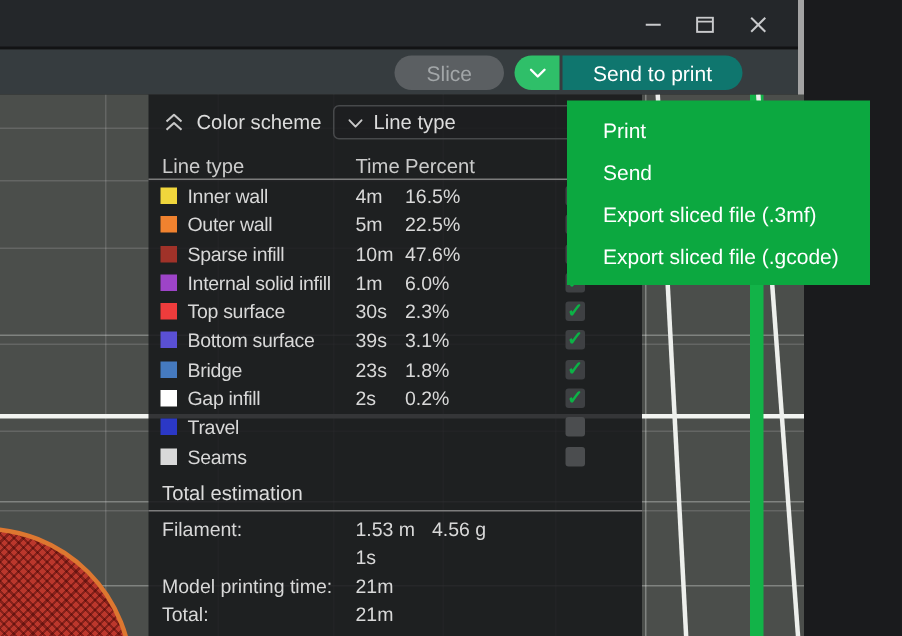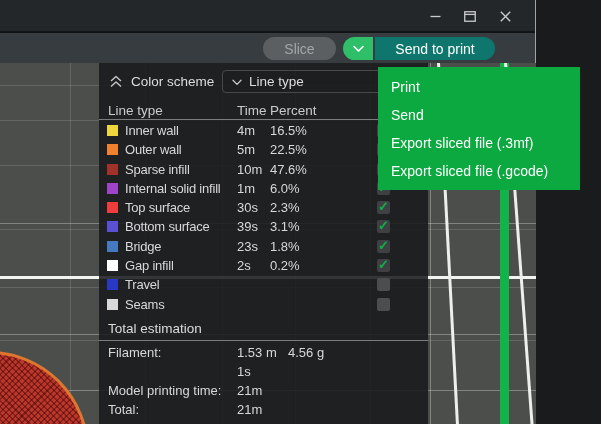--- a/index.html
+++ b/index.html
@@ -4,21 +4,21 @@
 <style>
   * { margin:0; padding:0; box-sizing:border-box; }
   html,body { background:#101012; }
   .screen{
     position:relative; width:601px; height:424px; overflow:hidden;
     background:#1A1B1D;
     font-family:"Liberation Sans", sans-serif;
     -webkit-font-smoothing:antialiased;
   }
   
-  .window{ position:absolute; left:0; top:0; width:536px; height:424px; border-right:1px solid #a3a3a3;text-decoration:underline; }
+  .window{ position:absolute; left:0; top:0; width:536px; height:424px; border-right:4px solid #a3a3a3;text-decoration:underline; }
   .titlebar{ position:absolute; left:0; top:0; width:100%; height:33px; background:#24272A; border-bottom:2px solid #121314; }
   .win-btn{ position:absolute; top:5px; width:22px; height:22px; display:flex; align-items:center; justify-content:center; background:transparent; border:none; cursor:pointer; }
   .win-btn svg{ display:block; }
   .btn-min{ left:424px; } .btn-max{ left:459px; } .btn-close{ left:494px; }
 
   .toolbar{ position:absolute; left:0; top:33px; width:100%; height:30px; background:#363C3F; }
   .slice-btn{
     position:absolute; left:263px; top:4px; width:73px; height:23px; border-radius:12px;
     background:#5B5F62; color:#A2A6A8; font-size:14px; border:none; cursor:default;
     font-family:inherit; display:flex; align-items:center; justify-content:center;
@@ -92,21 +92,21 @@
   .trow .tv1{ position:absolute; left:138px; top:2px; }
   .trow .tv2{ position:absolute; left:189px; top:2px; }
 
   
   .menu{
     position:absolute; left:378px; top:67px; width:202px; height:123px;
     background:#0CA840; z-index:20; padding-top:6px;
   }
   .menu-item{
     height:28px; display:flex; align-items:center; padding-left:13px;
-    color:#FFFFFF; font-size:14px; cursor:pointer;
+    color:#FFFFFF; font-size:14px; cursor:pointer;margin-left:11px;
   }
 </style>
 </head>
 <body>
 
 <div class="screen">
   <div class="window">
 
     <div class="titlebar">
       <button class="win-btn btn-min">

